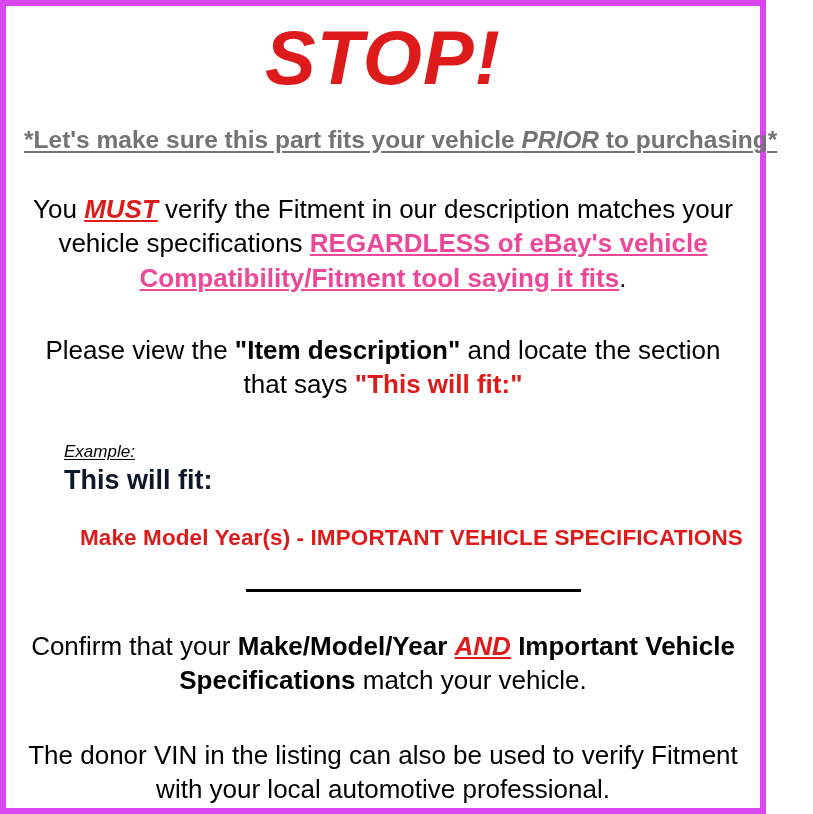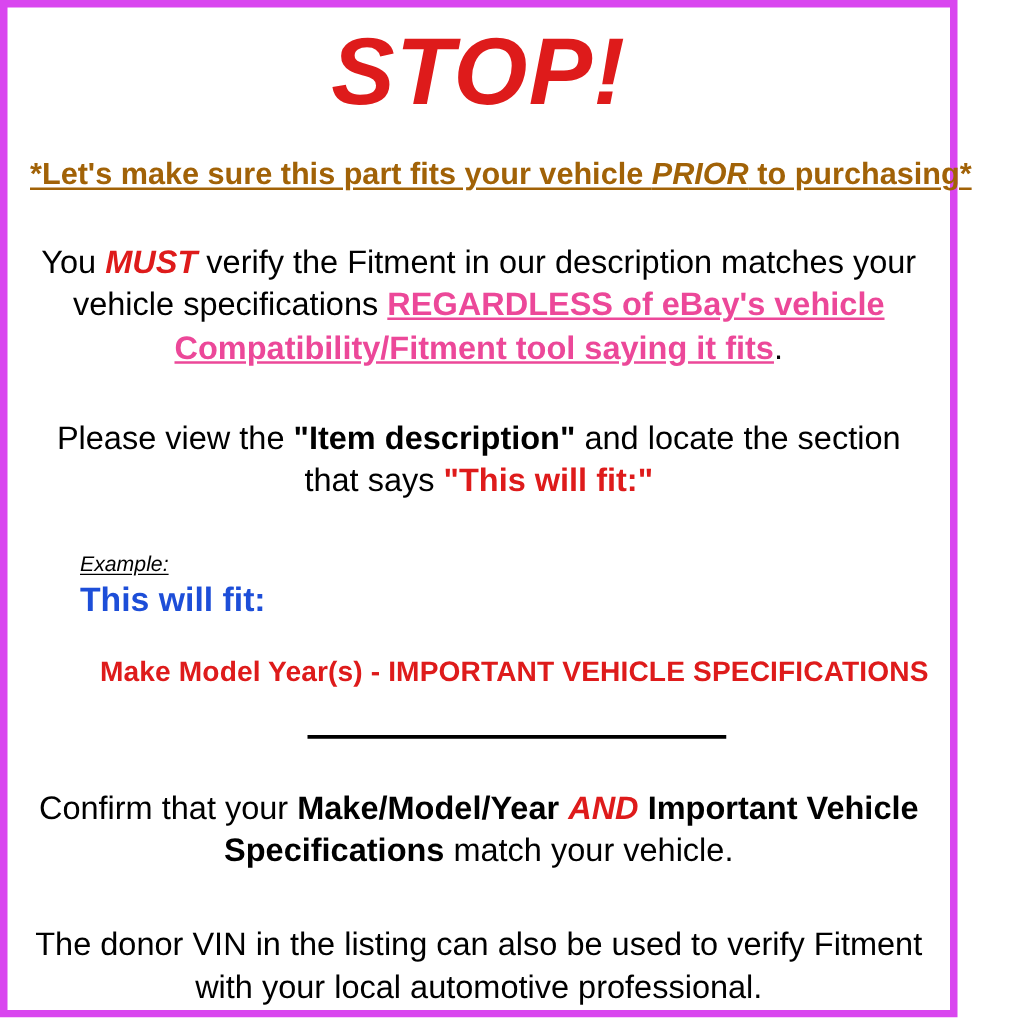--- a/index.html
+++ b/index.html
@@ -40,21 +40,21 @@
     font-style: italic;
     font-size: 76px;
     line-height: 1.0;
     letter-spacing: 1px;
     margin: 14px 0 0 0;
     padding: 0;
   }
 
   .tagline {
     text-align: center;
-    color: #a16207;
+    color: #737373;
     font-weight: bold;
     font-size: 24.5px;
     line-height: 1.15;
     margin: 30px 0 0 0;
     text-decoration: underline;
     text-underline-offset: 3px;
     white-space: nowrap;
   }
   .tagline .ital {
     font-style: italic;
@@ -72,20 +72,21 @@
   .p-must { margin-top: 38px; }
   .p-view { margin-top: 38px; }
   .p-confirm { margin-top: 30px; }
   .p-vin { margin-top: 40px; }
   .ital { font-style: italic; }
 
   .red-bold-ital-ul {
     color: #de1b1b;
     font-weight: bold;
     font-style: italic;
+    text-decoration: underline;
     text-underline-offset: 2px;
   }
   .red-bold-ul {
     color: #ec4899;
     font-weight: bold;
     text-decoration: underline;
     text-underline-offset: 2px;
   }
   .red-bold {
     color: #de1b1b;
@@ -105,21 +106,21 @@
   .example-label {
     color: #000000;
     font-style: italic;
     font-size: 17px;
     line-height: 1.18;
     text-decoration: underline;
     text-underline-offset: 2px;
     display: inline-block;
   }
   .example-fit {
-    color: #1d4ed8;
+    color: #0f172a;
     font-weight: bold;
     font-size: 27px;
     line-height: 1.2;
     margin-top: 2px;
   }
   .example-spec {
     color: #de1b1b;
     font-weight: bold;
     font-size: 22.5px;
     line-height: 1.2;

